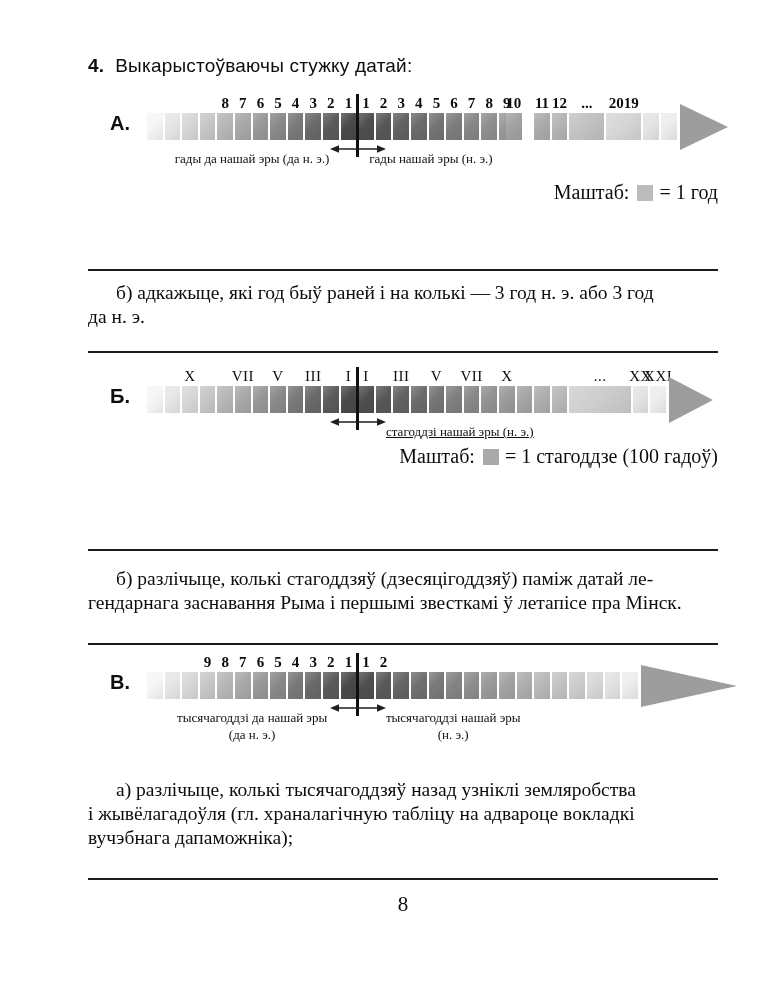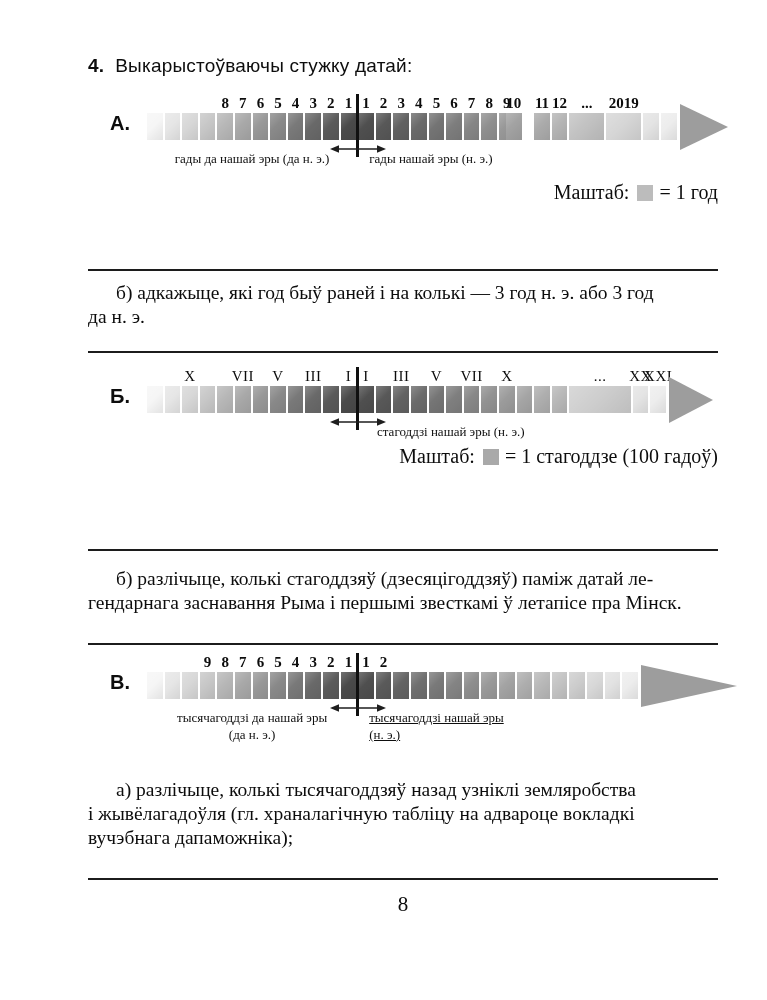--- a/index.html
+++ b/index.html
@@ -32,21 +32,21 @@
   }
   .roman .cl{font-weight:400;letter-spacing:.5px;}
   .cbox{position:absolute;top:16px;left:0;right:0;height:27px;
         background-image:linear-gradient(135deg, rgba(255,255,255,.22), rgba(255,255,255,0) 45%, rgba(0,0,0,.08));}
   .divider{position:absolute;top:-3px;width:2.5px;height:63px;background:#101010;}
   .harrow{position:absolute;top:47px;}
   .ahead{position:absolute;width:0;height:0;}
   .cap{position:absolute;top:53px;font-size:13px;line-height:17px;color:#0e0e0e;}
   .cap-l{text-align:center;white-space:pre-line;}
   .cap-r{white-space:nowrap;}
-  .cap-r.center{white-space:pre-line;text-decoration:underline;}
+  .cap-r.center{white-space:pre-line;text-align:center;}
 
   
   .scale{position:absolute;left:88px;width:630px;text-align:right;font-size:20px;color:#0d0d0d;}
   .swatch{display:inline-block;width:16px;height:16px;vertical-align:-2px;margin:0 6px 0 8px;}
 
   
   .q{
     position:absolute;left:88px;width:632px;
     font-size:19.5px;line-height:24px;color:#0c0c0c;
     text-indent:28px;white-space:pre-line;
@@ -312,21 +312,21 @@
           <div class="cbox" style="background-color: rgb(237, 237, 237);"></div>
         </div>
         <div class="divider" style="left: 209.2px;"></div>
         <svg class="harrow" width="56" height="10" style="left: 183.2px;">
           <line x1="7" y1="5" x2="49" y2="5" stroke="#1e1e1e" stroke-width="1.6"></line>
           <polygon points="0,5 9,1.2 9,8.8" fill="#1e1e1e"></polygon>
           <polygon points="56,5 47,1.2 47,8.8" fill="#1e1e1e"></polygon>
         </svg>
         <div class="ahead" style="left: 521.96px; top: 6.5px; border-left: 44px solid rgb(157, 157, 157); border-top: 23px solid transparent; border-bottom: 23px solid transparent;"></div>
       </div>
-    <div class="cap cap-r" style="left: 289px;">стагоддзі нашай эры (н. э.)</div>
+    <div class="cap cap-r" style="left: 298px; text-decoration: underline;">стагоддзі нашай эры (н. э.)</div>
   </div>
 
   <div class="scale" style="top:445px">
     <span>Маштаб:</span><span class="swatch" style="background: rgb(169, 169, 169);"></span><span>= 1 стагоддзе (100 гадоў)</span>
   </div>
 
   <div class="sep" style="top:549px"></div>
   <div class="q" style="top:567px">б) разлічыце, колькі стагоддзяў (дзесяцігоддзяў) паміж датай ле-
 гендарнага заснавання Рыма і першымі звесткамі ў летапісе пра Мінск.</div>
   <div class="sep" style="top:643px"></div>

